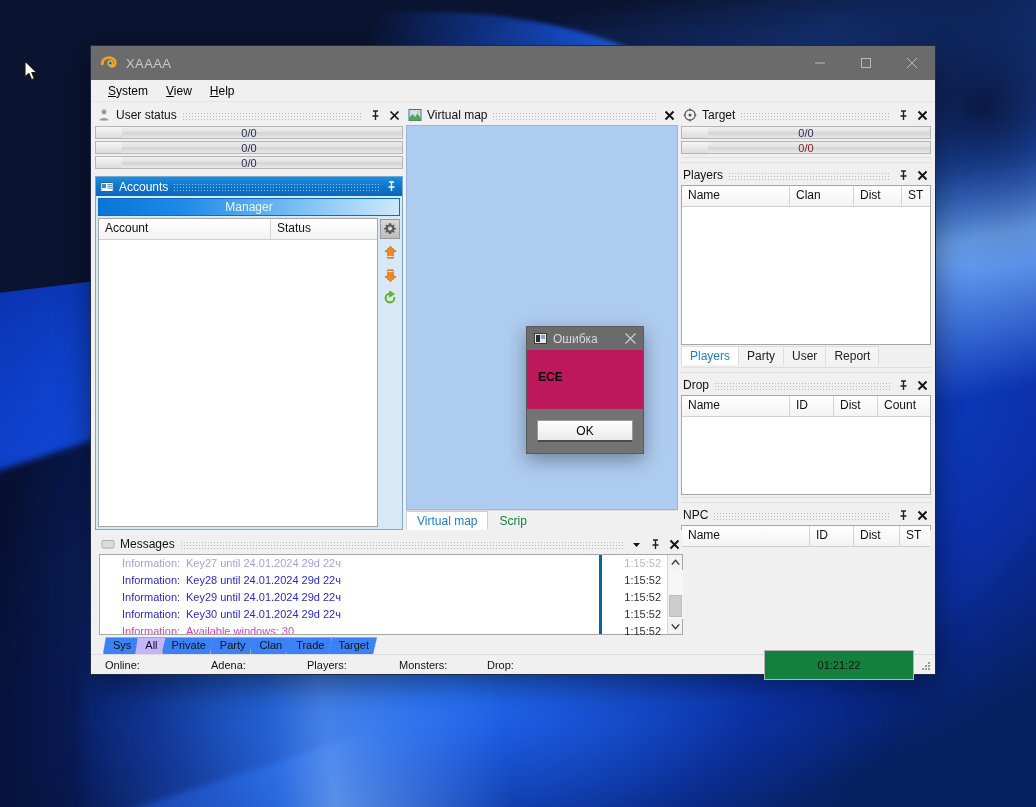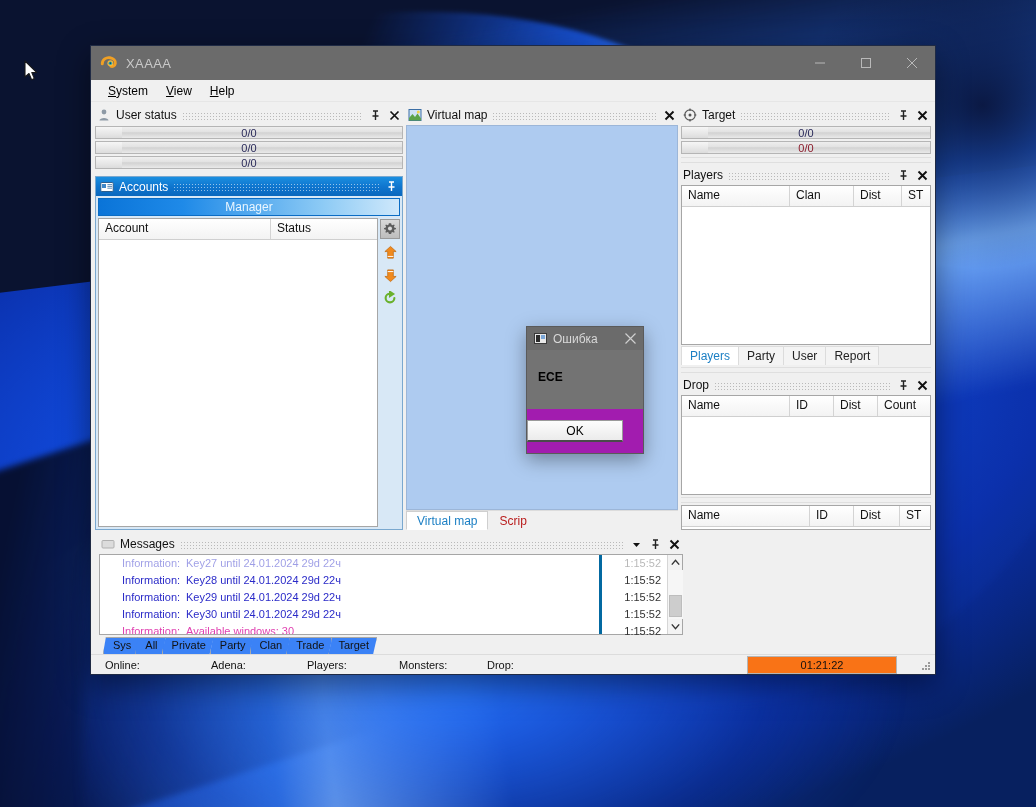--- a/index.html
+++ b/index.html
@@ -169,21 +169,21 @@
   #accounts-body { flex:1; display:flex; min-height:0; padding:2px; gap:2px; }
   #accounts-toolbar { width:20px; flex:none; display:flex; flex-direction:column; gap:3px; padding-top:1px; }
   .tool-btn { width:20px; height:20px; display:flex; align-items:center; justify-content:center; }
   .tool-btn.active { background:linear-gradient(180deg,#d9d9d9,#bdbdbd); border:1px solid #9a9a9a; }
 
   
   #vmap-panel { flex:1; display:flex; flex-direction:column; min-height:0; }
   #vmap-canvas { flex:1; background:#aecbf0; border:1px solid #9cb6d8; min-height:0; position:relative; }
   .tabstrip { height:20px; flex:none; display:flex; align-items:flex-end;
               background:#f0f0f0; border-top:1px solid #dcdcdc; }
-  .tabstrip .tab { font-size:12px; padding:2px 10px 3px 10px; color:#b91c1c; height:19px;
+  .tabstrip .tab { font-size:12px; padding:2px 10px 3px 10px; color:#15803d; height:19px;
                    background:#f0f0f0; border:1px solid transparent; }
   .tabstrip .tab.active { color:#1b7fc4; background:#fff;
                           border:1px solid #cfcfcf; border-bottom-color:#fff; }
 
   
   .rgroup { display:flex; flex-direction:column; min-height:0; }
   .rsep { height:6px; flex:none; background:#f0f0f0;
           border-top:1px solid #dfdfdf; border-bottom:1px solid #dfdfdf; margin:2px 0; }
   .subtabs { height:20px; flex:none; display:flex; align-items:flex-end; background:#f0f0f0; }
   .subtabs .tab { font-size:12px; padding:2px 8px 3px 8px; color:#222; height:19px;
@@ -206,46 +206,46 @@
                 display:flex; flex-direction:column; align-items:center; }
   .sb-arrow { height:15px; width:15px; display:flex; align-items:center; justify-content:center; font-size:9px; color:#444; }
   .sb-track { flex:1; width:15px; position:relative; background:#f6f6f6; }
   .sb-thumb { position:absolute; left:1px; right:1px; top:52%; height:22px;
               background:#cdcdcd; border:1px solid #bdbdbd; }
   #chat-tabs { height:19px; flex:none; display:flex; align-items:flex-end; padding-left:4px; }
   .chat-tab { font-size:11px; color:#111; height:17px; padding:1px 7px 0 9px;
               background:#3b82f6; border:1px solid #a9a9a9; border-bottom:none;
               margin-right:-4px;
               clip-path: polygon(8% 0, 100% 0, 92% 100%, 0 100%); }
-  .chat-tab.sel { background:#3b82f6; }
+  .chat-tab.sel { background:#c4b5fd; }
 
   
   #statusbar { height:20px; flex:none; display:flex; align-items:center;
                background:#f0f0f0; border-top:1px solid #dcdcdc; font-size:11px; color:#111; }
   .sb-field { padding-left:14px; }
-  #clock-field { margin-left:auto; margin-right:21px; width:150px; height:18px;
-                 border:1px solid #b5b5b5; background:#f97316; font-size:11px;
+  #clock-field { margin-left:auto; margin-right:4px; width:150px; height:30px;
+                 border:1px solid #b5b5b5; background:#15803d; font-size:11px;
                  display:flex; align-items:center; justify-content:center; }
   #grip { width:14px; height:14px; margin-right:3px; }
 
   
   #error-dialog {
     position:absolute; left:435px; top:280px; width:118px; height:128px;
     border:1px solid #5a5a5a; box-shadow:0 6px 18px rgba(0,0,0,0.35);
     background:#fff; display:flex; flex-direction:column; z-index:50;
   }
   #err-title { height:23px; background:#6b6b6b; display:flex; align-items:center; color:#d8d8d8; flex:none; }
   #err-title .ed-icon { width:13px; height:11px; margin:0 6px 0 7px; flex:none; }
   #err-title .ed-text { font-size:12px; }
   #err-title .ed-close { margin-left:auto; width:26px; height:100%; display:flex;
                          align-items:center; justify-content:center; color:#cfcfcf; }
-  #err-body { flex:1; background:#737373; display:flex; align-items:center; padding-left:11px; }
+  #err-body { flex:1; background:#be185d; display:flex; align-items:center; padding-left:11px; }
   #err-body .ed-msg { font-size:12px; color:#000; font-weight:bold; margin-top:-6px; }
-  #err-foot { height:44px; flex:none; background:#a21caf; display:flex;
-              align-items:center; justify-content:flex-start; }
+  #err-foot { height:44px; flex:none; background:#737373; display:flex;
+              align-items:center; justify-content:center; }
   #err-ok { width:96px; height:22px; font-size:12px; color:#000;
             background:linear-gradient(180deg,#fdfdfd,#ebebeb);
             border:1px solid #9a9a9a; border-bottom:2px solid #4a4a4a;
             display:flex; align-items:center; justify-content:center; }
 </style>
 </head>
 <body>
 
 <div id="wallpaper">
   <div class="wp-layer wp-dark-top"></div>
@@ -496,20 +496,34 @@
             <div class="th" style="width:44px">ID</div>
             <div class="th" style="width:44px">Dist</div>
             <div class="th" style="flex:1">Count</div>
           </div>
           <div class="lb-rows"></div>
         </div>
       </div>
       <div class="rsep"></div>
 
       <div class="rgroup" style="flex:1; min-height:0">
+        <div class="dock-head">
+          <span class="dh-title">NPC</span>
+          <span class="dh-dots"></span>
+          <span class="dh-btn">
+            <svg width="11" height="11" viewBox="0 0 11 11">
+                <path d="M3,1 L8,1 M5.5,1 L5.5,6 M2.5,6 L8.5,6 M5.5,6 L5.5,10" stroke="#222" stroke-width="1.4"></path>
+              </svg>
+          </span>
+          <span class="dh-btn">
+            <svg width="11" height="11" viewBox="0 0 11 11">
+                <path d="M1.5,1.5 L9.5,9.5 M9.5,1.5 L1.5,9.5" stroke="#111" stroke-width="1.9"></path>
+              </svg>
+          </span>
+        </div>
         <div class="listbox">
           <div class="lb-head">
             <div class="th" style="width:128px">Name</div>
             <div class="th" style="width:44px">ID</div>
             <div class="th" style="width:46px">Dist</div>
             <div class="th" style="flex:1">ST</div>
           </div>
           <div class="lb-rows"></div>
         </div>
       </div>

